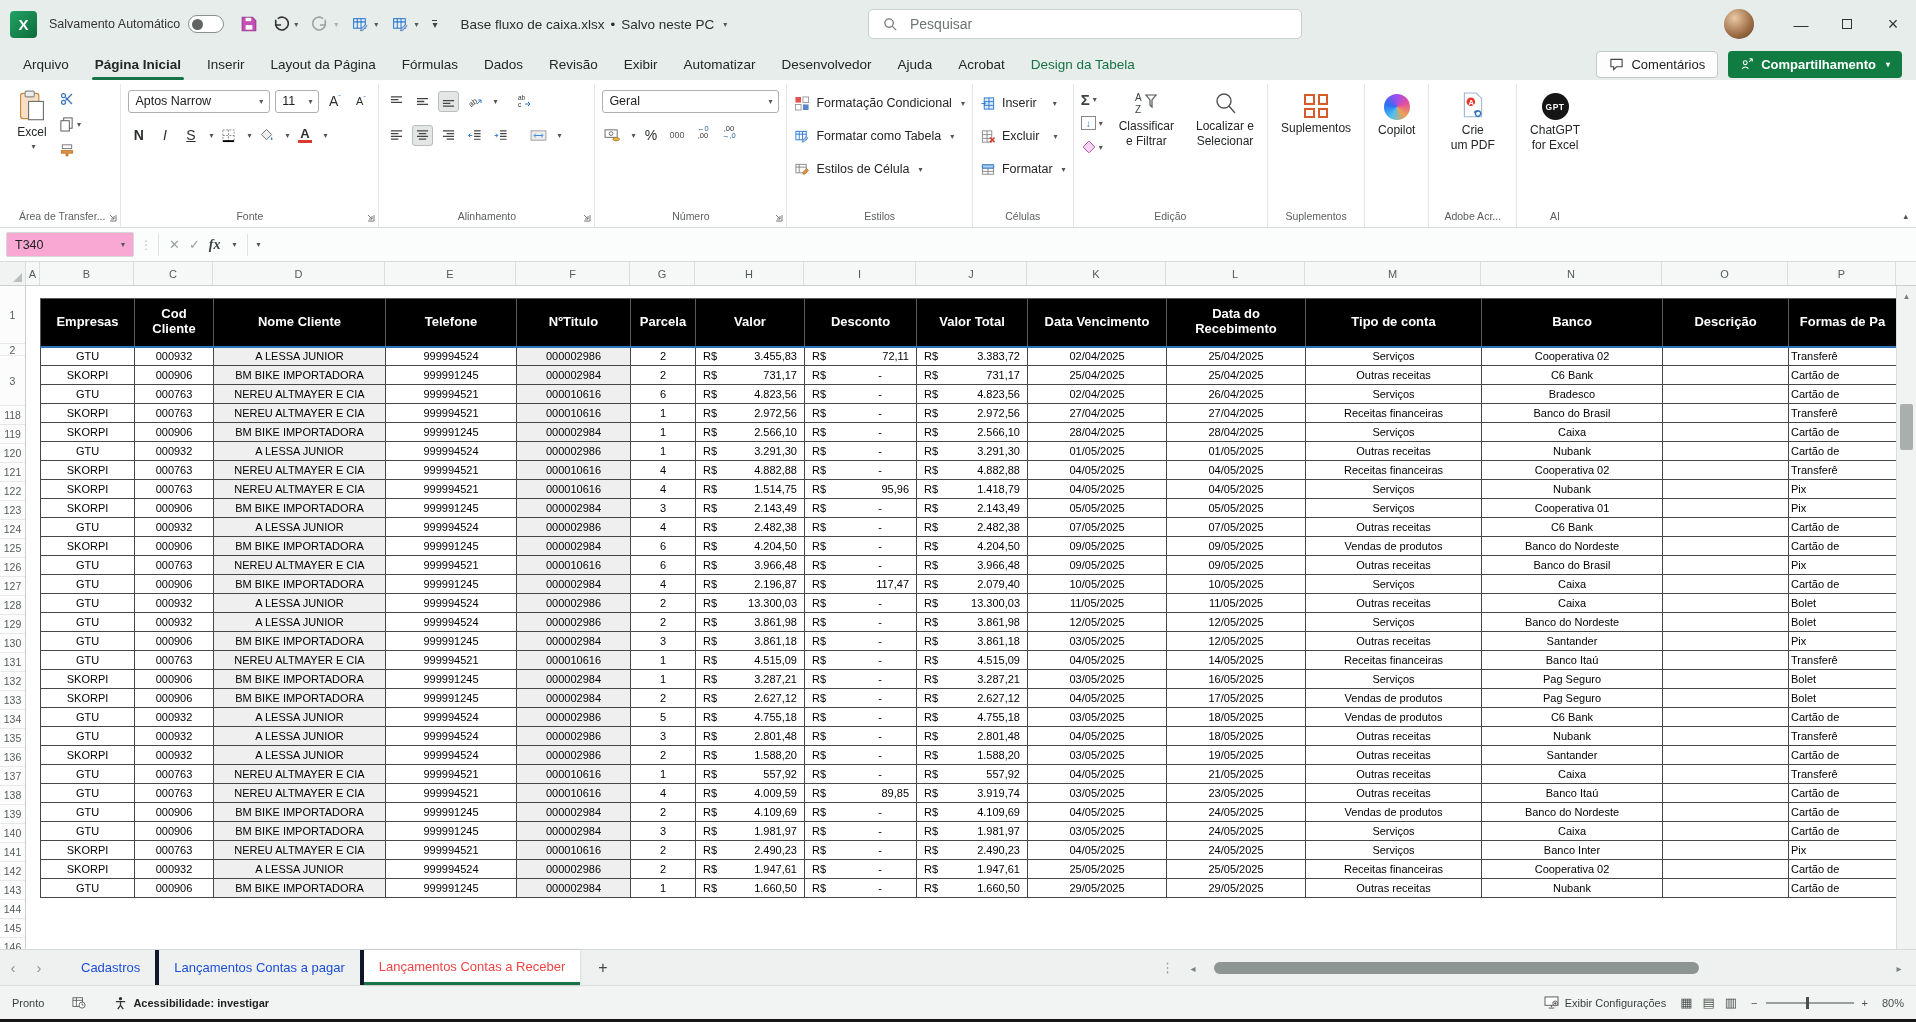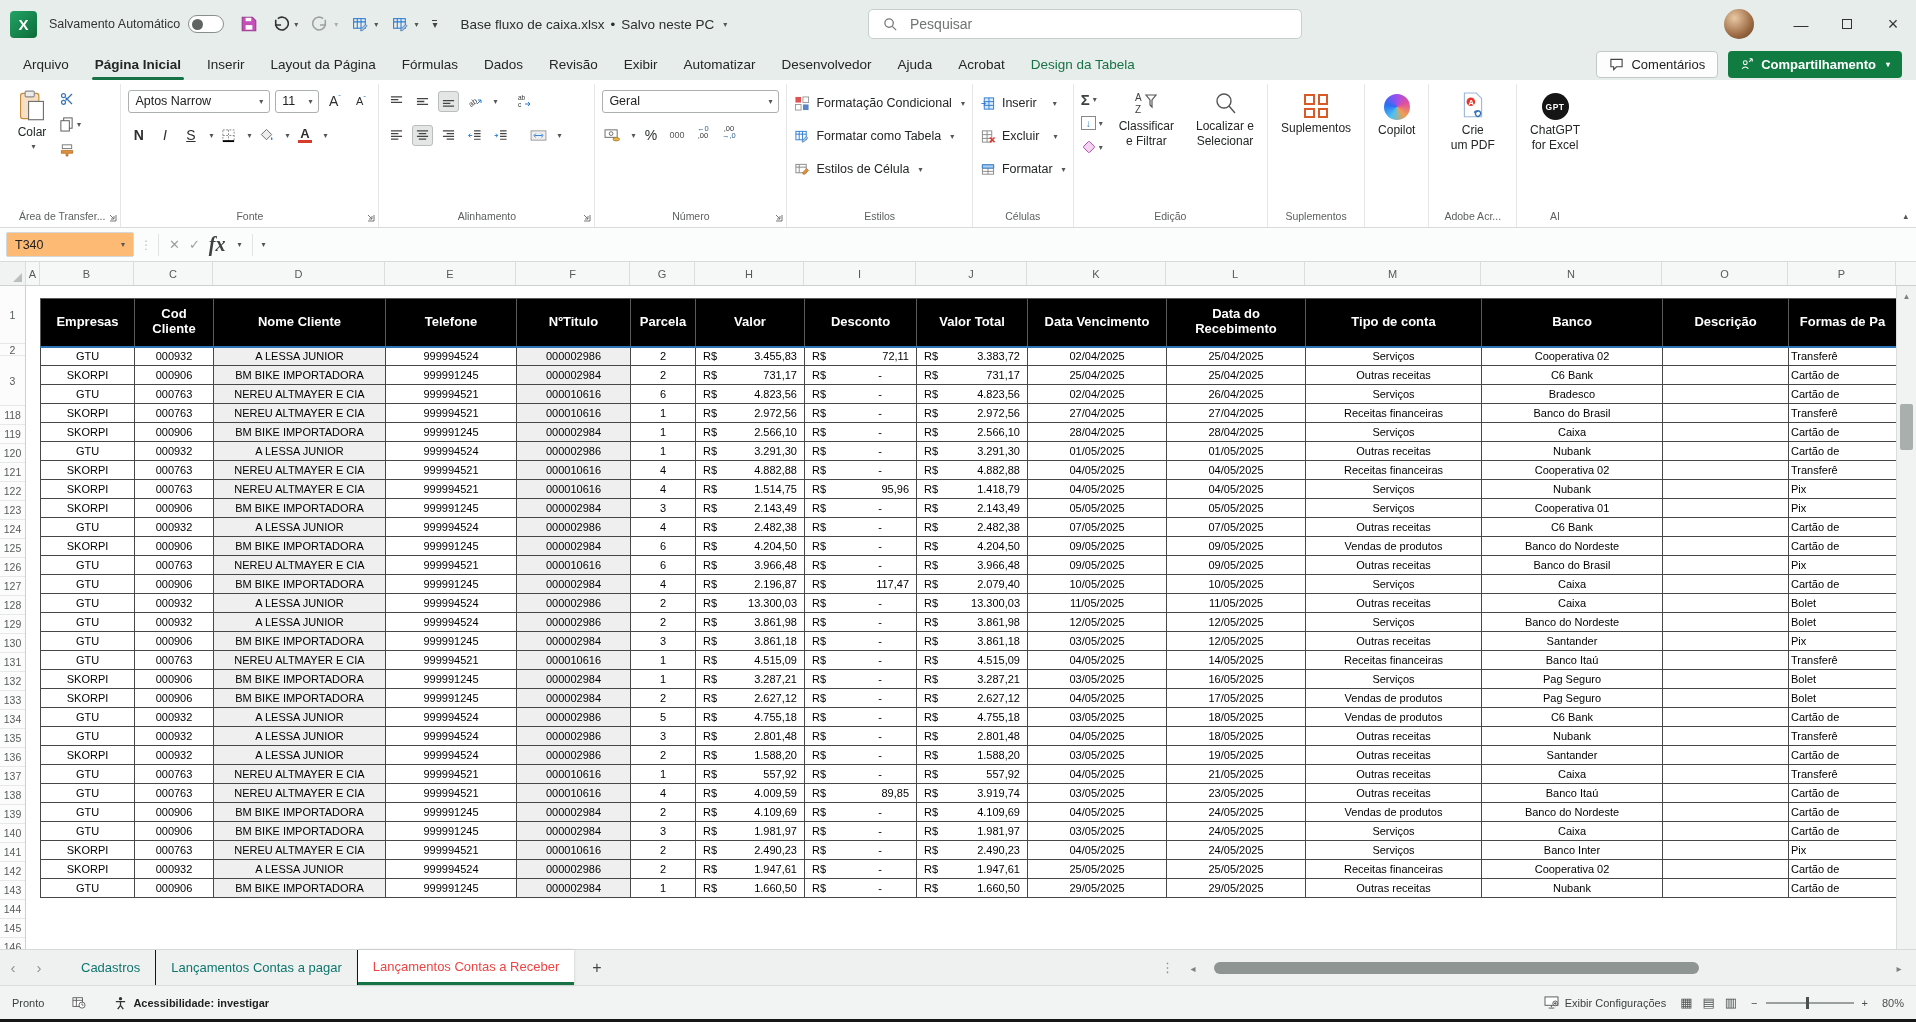--- a/index.html
+++ b/index.html
@@ -58,23 +58,23 @@
   .vstack{display:flex;flex-direction:column;justify-content:flex-start}
   .decbtn{font-size:7.5px;line-height:7px;color:#2c5f8a;text-align:center}
   .gpt-badge{width:27px;height:27px;border-radius:50%;background:#151515;color:#fff;font-size:8.5px;font-weight:bold;display:flex;align-items:center;justify-content:center;letter-spacing:.5px}
   .copilot-ic{width:26px;height:26px;border-radius:50%;background:conic-gradient(from 210deg,#4cc2f1,#2a6ff1,#9a4ff1,#e14fa0,#f1a04f,#4cc2f1)}
   .addins-ic{width:24px;height:24px;display:grid;grid-template-columns:1fr 1fr;grid-template-rows:1fr 1fr;gap:3px}
   .addins-ic span{border:2px solid #d75b28}
   .collapse-chev{position:absolute;right:8px;bottom:6px;font-size:9px;color:#555}
 
   
   .fbar{height:34px;background:#fbfcfc;border-bottom:1px solid #d7dcda;display:flex;align-items:center;padding:0 6px;flex:none;gap:6px}
-  .namebox{width:128px;height:25px;background:#fdba74;border:1px solid #d4d8d6;border-radius:2px;display:flex;align-items:center;justify-content:space-between;padding:0 8px;font-size:12.5px;color:#222}
+  .namebox{width:128px;height:25px;background:#f9a8d4;border:1px solid #d4d8d6;border-radius:2px;display:flex;align-items:center;justify-content:space-between;padding:0 8px;font-size:12.5px;color:#222}
   .fx-btns{display:flex;align-items:center;gap:9px;color:#9aa09d;font-size:13px;border-left:1px solid #e0e4e2;border-right:1px solid #e0e4e2;padding:0 10px;height:22px}
-  .fx-sym{font-family:"Liberation Serif",serif;font-style:italic;color:#3c4240;font-size:20px;font-weight:bold}
+  .fx-sym{font-family:"Liberation Serif",serif;font-style:italic;color:#3c4240;font-size:14px;font-weight:bold}
   .fx-text{flex:1;font-family:"DejaVu Sans Mono",monospace;font-size:12.5px;color:#111;white-space:nowrap;overflow:hidden}
 
   
   .grid{flex:1;position:relative;overflow:hidden;background:#fff}
   .colband{height:24px;display:flex;background:#f6f8f7;border-bottom:1px solid #ccd1cf;font-size:11px;color:#555b58}
   .cb-cell{border-right:1px solid #dadfdd;display:flex;align-items:center;justify-content:center;flex:none;height:100%}
   .cb-corner{position:relative;background:#f1f3f2}
   .cb-corner::after{content:"";position:absolute;right:3px;bottom:3px;border-left:9px solid transparent;border-bottom:9px solid #b9bfbc}
   .sheet{display:flex;height:calc(100% - 24px)}
   .gutter{width:26px;border-right:1px solid #ccd1cf;background:#fbfcfb;flex:none}
@@ -91,21 +91,21 @@
   .tbl td.curr.dash{padding-right:34px}
   .tbl td.clipL{text-align:left;}
   .vscroll{position:absolute;top:24px;right:0;bottom:0;width:20px;background:#f1f3f2;border-left:1px solid #d9dedc}
   .vs-up{height:20px;display:flex;align-items:center;justify-content:center;color:#7c827f;font-size:8px}
   .vs-thumb{position:absolute;left:3px;right:3px;top:118px;height:46px;background:#a9afac;border-radius:2px}
 
   
   .tabbar{height:36px;background:#eef1ef;border-top:1px solid #d5dad8;display:flex;align-items:stretch;flex:none;position:relative}
   .nav-ch{width:26px;display:flex;align-items:center;justify-content:center;color:#8b918e;font-size:15px}
   .stabs{display:flex;align-items:stretch;margin-left:14px}
-  .stab{display:flex;align-items:center;padding:0 15px;font-size:13px;color:#0f766e;border-right:1px solid #0f172a;white-space:nowrap}
+  .stab{display:flex;align-items:center;padding:0 15px;font-size:13px;color:#1d4ed8;border-right:4px solid #0f172a;white-space:nowrap}
   .stab.active{background:#fff;font-weight:normal;color:#ef4444;border-right:none;border-bottom:3px solid #177245;box-shadow:0 0 3px rgba(0,0,0,.15)}
   .newsheet{display:flex;align-items:center;padding:0 18px;font-size:16px;color:#444}
   .hs-dots{position:absolute;right:742px;top:0;bottom:0;display:flex;align-items:center;color:#8b918e;font-size:13px}
   .hscroll{position:absolute;right:10px;top:8px;width:720px;height:20px;display:flex;align-items:center}
   .hs-arrow{color:#7c827f;font-size:10px;width:14px;text-align:center}
   .hs-track{flex:1;height:14px;position:relative}
   .hs-thumb{position:absolute;left:14px;top:1px;width:485px;height:12px;background:#8f9593;border-radius:7px}
 
   
   .statusbar{height:34px;background:#f2f4f3;border-top:1px solid #d9dedc;display:flex;align-items:center;padding:0 12px;font-size:11px;color:#3c4240;gap:28px;flex:none}
@@ -238,21 +238,21 @@
   <div class="ribbon">
 
     <div class="rgroup">
       <div class="rg-content">
         <div class="bigbtn">
           <svg width="30" height="32" viewBox="0 0 26 28">
               <rect x="3" y="3" width="16" height="22" rx="2" fill="#f7dfc5" stroke="#c88b37"></rect>
               <rect x="7" y="1" width="8" height="5" rx="1" fill="#ececec" stroke="#8a8a8a"></rect>
               <rect x="10" y="10" width="13" height="16" fill="#fff" stroke="#707070"></rect>
             </svg>
-          <span>Colar</span>
+          <span>Excel</span>
           <span class="dd">▾</span>
         </div>
         <div class="minicol">
           <span class="sicon">
               <svg width="16" height="16" viewBox="0 0 16 16">
                 <path d="M13 3L6.5 9.5M13 13L6.5 6.5" stroke="#3573b9" stroke-width="1.3" fill="none"></path>
                 <circle cx="4.5" cy="4.7" r="2" fill="none" stroke="#3573b9" stroke-width="1.2"></circle>
                 <circle cx="4.5" cy="11.3" r="2" fill="none" stroke="#3573b9" stroke-width="1.2"></circle>
               </svg>
             </span>

